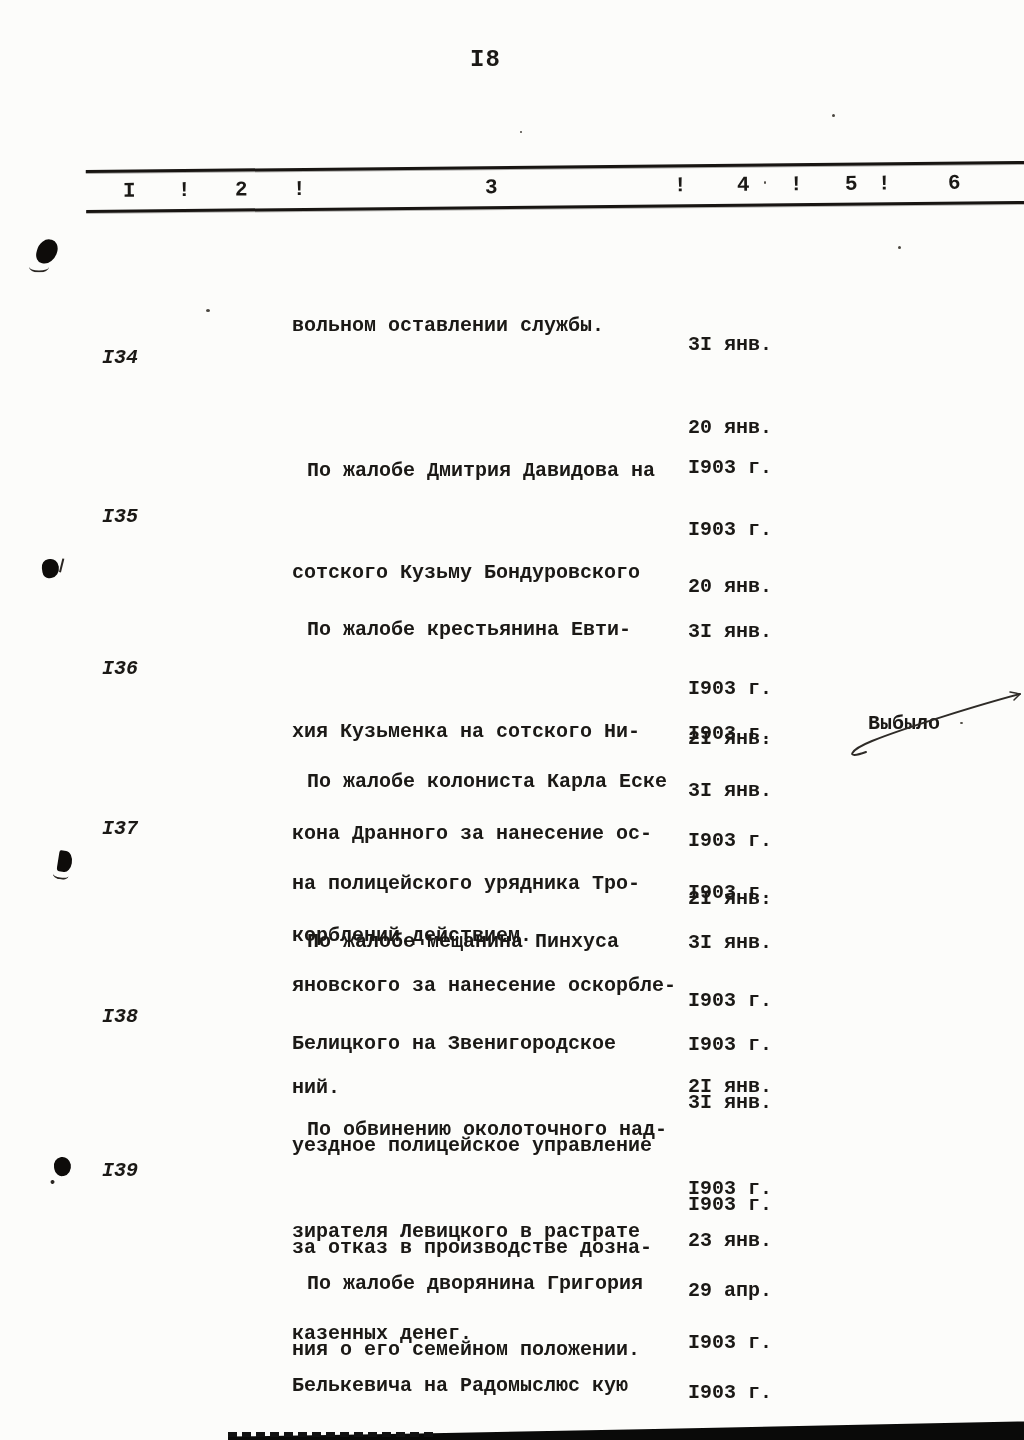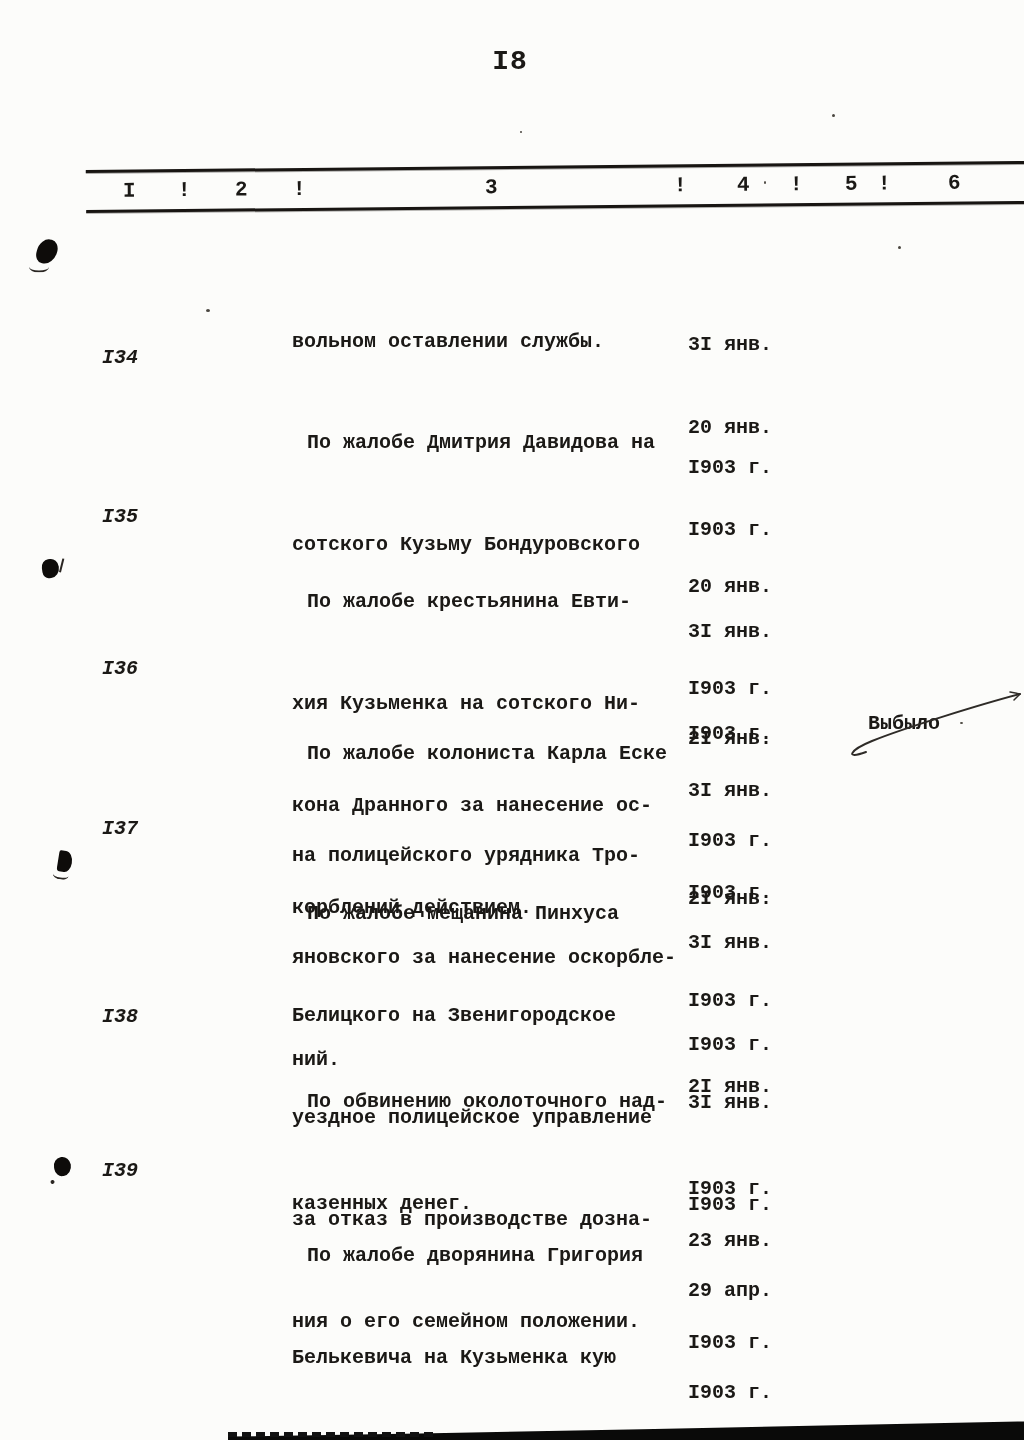--- a/index.html
+++ b/index.html
@@ -6,40 +6,40 @@
   .page{
     position:relative;
     width:1024px;height:1440px;
     background:#fcfcfa;
     overflow:hidden;
     font-family:"Liberation Mono","DejaVu Sans Mono",monospace;
     font-weight:700;
     color:#1b1916;
   }
   .page-number{
-    position:absolute;left:450px;top:46px;width:120px;
-    text-align:center;font-size:28px;letter-spacing:1px;
+    position:absolute;left:470px;top:46px;width:120px;
+    text-align:left;font-size:24px;letter-spacing:1px;
   }
   
   .header-band{
     position:absolute;left:86px;top:170px;width:940px;height:46px;
     transform:rotate(-0.55deg);transform-origin:left center;
   }
   .rule{position:absolute;left:0;width:940px;height:3px;background:#181512;}
   .rule-top{top:0;box-shadow:0 1px 0 rgba(24,21,18,.35);}
   .rule-bottom{top:40px;box-shadow:0 1px 0 rgba(24,21,18,.3);}
   .hc{position:absolute;top:10px;font-size:21px;}
   
   .row{position:absolute;left:0;width:1024px;font-size:20px;line-height:34px;}
   .num{position:absolute;left:102px;top:0;white-space:pre;font-style:italic;}
-  .case{position:absolute;left:292px;top:17px;white-space:pre;}
+  .case{position:absolute;left:292px;top:1px;white-space:pre;}
   .dates{position:absolute;left:688px;top:2px;white-space:pre;}
   .dates.lh-wide{line-height:41px;}
   .line{white-space:pre;}
-  .line.indent{padding-left:15px;}
+  .line.indent{padding-left:15px;margin-top:44px;}
   
   .note{
     position:absolute;left:868px;top:712px;font-size:20px;white-space:pre;
   }
   .swoosh{position:absolute;left:842px;top:684px;}
   
   .ink{position:absolute;background:#0e0c0a;}
   .ink-1{left:37px;top:239px;width:20px;height:25px;border-radius:58% 42% 62% 38%;transform:rotate(14deg);}
   .ink-1::after{content:"";position:absolute;left:-4px;top:24px;width:20px;height:9px;
     border-bottom:2px solid #2a2622;border-radius:50%;transform:rotate(-14deg);background:transparent;}
@@ -155,35 +155,36 @@
       <div class="line">I903 г.</div>
       <div class="line">3I янв.</div>
       <div class="line">I903 г.</div>
     </div>
   </div>
 
   <div class="row" style="top:1000px">
     <div class="num">I38</div>
     <div class="case">
       <div class="line indent">По обвинению околоточного над-</div>
+      <div class="line">зирателя Левицкого в растрате</div>
       <div class="line">казенных денег.</div>
     </div>
     <div class="dates">
       <div class="line">2I янв.</div>
       <div class="line">I903 г.</div>
       <div class="line">29 апр.</div>
       <div class="line">I903 г.</div>
     </div>
   </div>
 
   <div class="row" style="top:1154px">
     <div class="num">I39</div>
     <div class="case">
       <div class="line indent">По жалобе дворянина Григория</div>
-      <div class="line">Белькевича на Кузьменка кую</div>
+      <div class="line">Белькевича на Радомыслюс кую</div>
       <div class="line">уездную полицию за невыдачу</div>
       
       
     </div>
     <div class="dates">
       <div class="line">23 янв.</div>
       <div class="line">I903 г.</div>
       <div class="line">28 февр.</div>
       
     </div>

